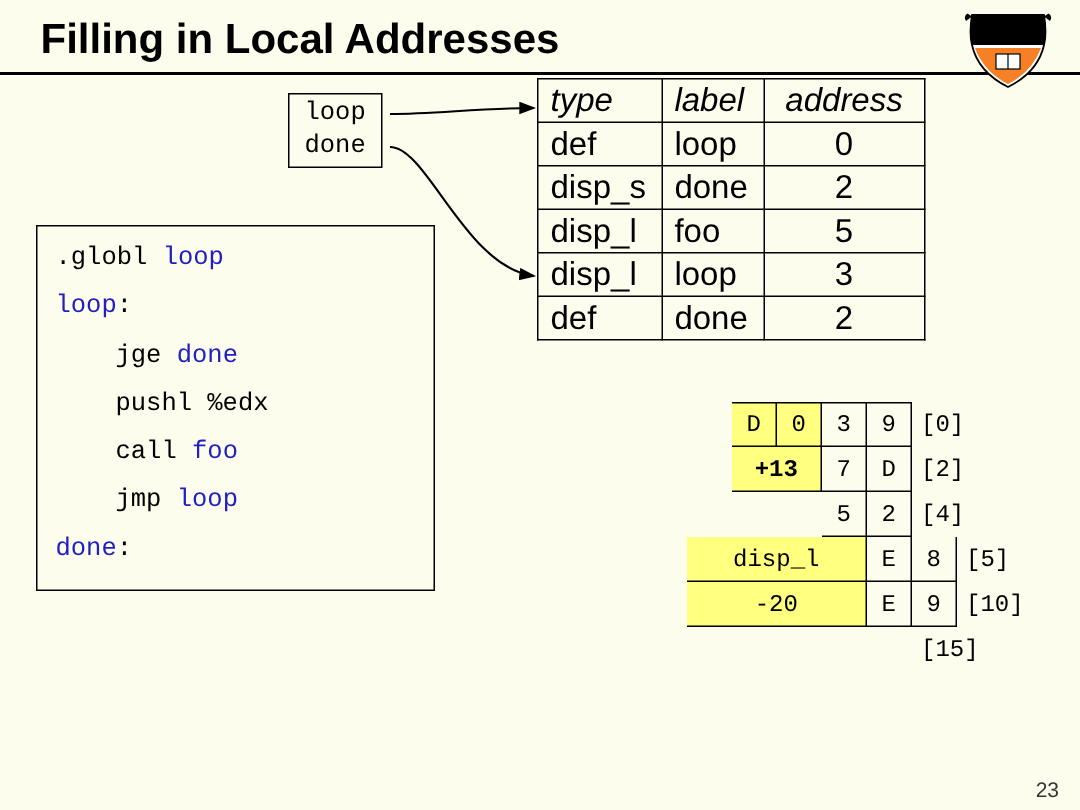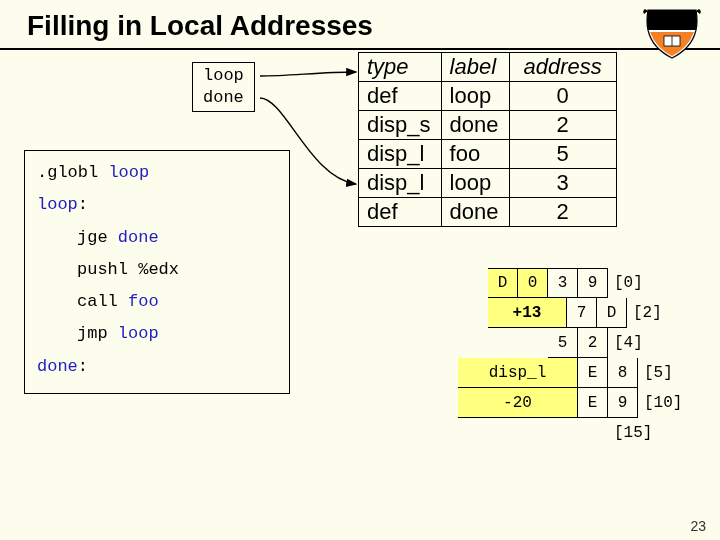--- a/index.html
+++ b/index.html
@@ -210,21 +210,21 @@
         <div class="byte-cell" style="border: 1.5px solid transparent; background: transparent;"></div>
         <div class="byte-cell yellow">D</div>
         <div class="byte-cell yellow">0</div>
         <div class="byte-cell">3</div>
         <div class="byte-cell">9</div>
         <div class="anno">[0]</div>
       </div>
       <div class="bytes-row">
         <div class="byte-cell" style="border-top: none; border-right: 1.5px solid transparent; border-bottom: 1.5px solid transparent; border-left: 1.5px solid transparent; border-image: initial; background: transparent;"></div>
         <div class="byte-cell" style="border-top: none; border-right: 1.5px solid transparent; border-bottom: 1.5px solid transparent; border-left: 1.5px solid transparent; border-image: initial; background: transparent;"></div>
-        <div class="byte-cell wide yellow" style="border-top: none; width: 79px;">
+        <div class="byte-cell wide yellow" style="border-top: none; width: 60px;">
           <span class="plus13">+13</span>
         </div>
         <div class="byte-cell" style="border-top: none;">7</div>
         <div class="byte-cell" style="border-top: none;">D</div>
         <div class="anno">[2]</div>
       </div>
       <div class="bytes-row">
         <div class="byte-cell" style="border-top: none; border-right: 1.5px solid transparent; border-bottom: 1.5px solid transparent; border-left: 1.5px solid transparent; border-image: initial; background: transparent;"></div>
         <div class="byte-cell" style="border-top: none; border-right: 1.5px solid transparent; border-bottom: 1.5px solid transparent; border-left: 1.5px solid transparent; border-image: initial; background: transparent;"></div>
         <div class="byte-cell" style="border-top: none; border-right: 1.5px solid transparent; border-bottom: 1.5px solid transparent; border-left: 1.5px solid transparent; border-image: initial; background: transparent;"></div>

